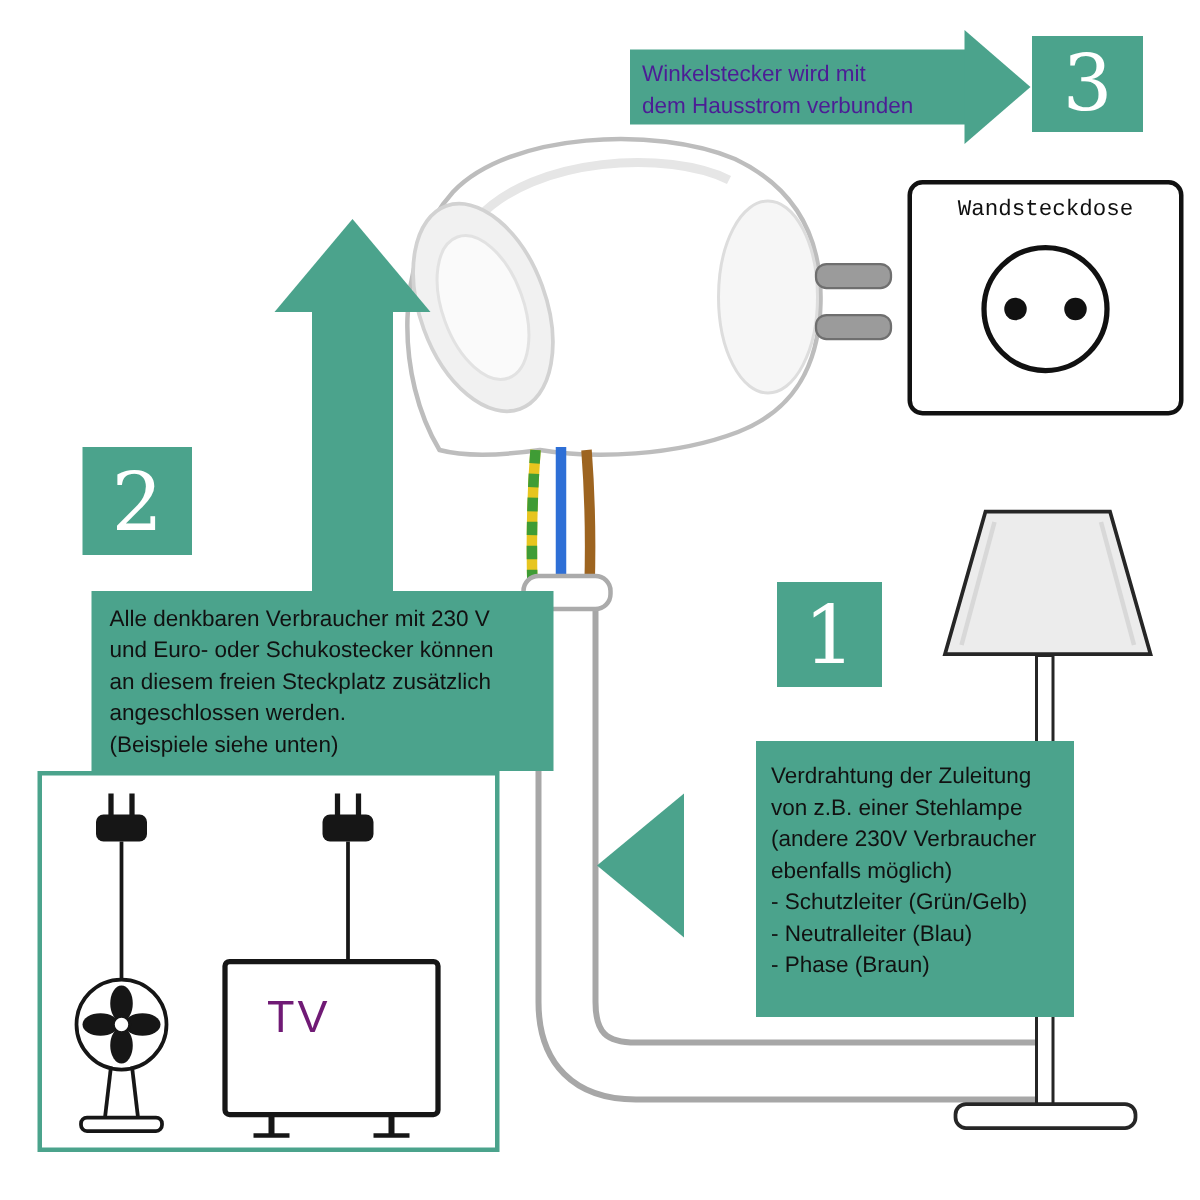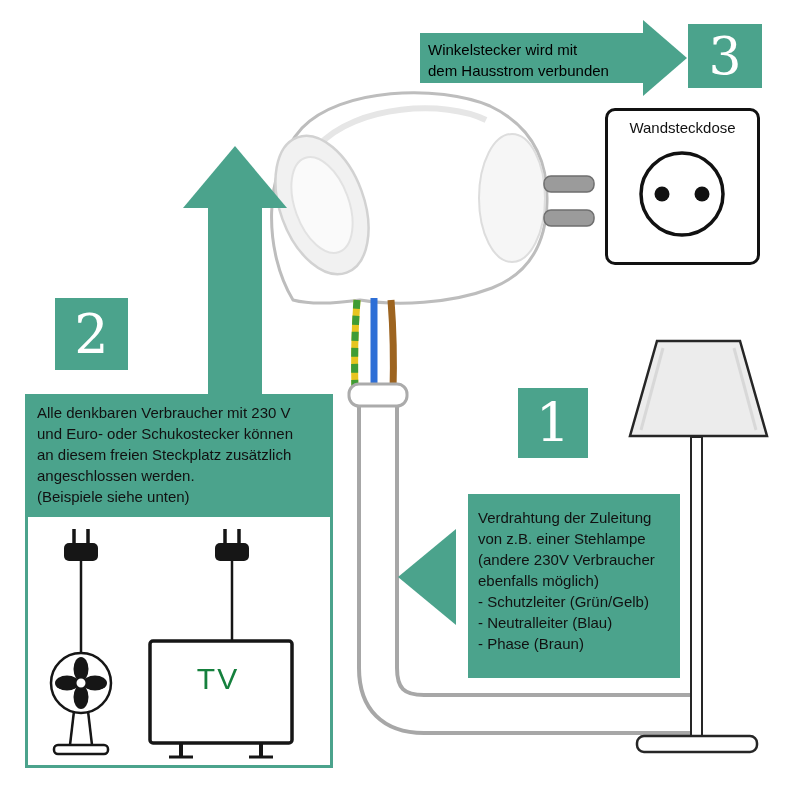--- a/index.html
+++ b/index.html
@@ -10,50 +10,50 @@
   .abs{position:absolute;box-sizing:border-box;}
   .illustration{position:absolute;left:0;top:0;width:800px;height:800px;z-index:1;}
   .teal{background:var(--teal,#4ba38c);}
   .num{
     z-index:3;display:flex;align-items:center;justify-content:center;
     color:#fff;font-family:"DejaVu Serif", serif;font-weight:400;
   }
   .multiline{white-space:pre-line;}
   .arrow-shaft{z-index:2;}
   .arrow-text{
-    padding:6px 8px;font-size:15px;line-height:1.42;color:#000000;
+    padding:6px 8px;font-size:15px;line-height:1.42;color:#4c1d95;
   }
   .tri{width:0;height:0;z-index:2;}
   .tri-right{
     border-top:38px solid transparent;border-bottom:38px solid transparent;
     border-left:44px solid var(--teal,#4ba38c);
   }
   .tri-up{
     border-left:52px solid transparent;border-right:52px solid transparent;
     border-bottom:62px solid var(--teal,#4ba38c);
   }
   .tri-left{
     border-top:48px solid transparent;border-bottom:48px solid transparent;
     border-right:58px solid var(--teal,#4ba38c);
   }
   .textbox{
-    z-index:2;color:#111;font-size:15px;line-height:1.4;
+    z-index:2;color:#111;font-size:15px;line-height:1.4;margin-left:36px;
   }
   .socket-box{
     z-index:2;background:#fff;border:3px solid #111;border-radius:10px;
     display:flex;flex-direction:column;align-items:center;
   }
   .socket-label{font-size:15px;margin-top:8px;color:#111;}
   .examples-box{
     z-index:2;background:#fff;border:3px solid var(--teal,#4ba38c);
   }
   .examples-box svg{position:absolute;left:0;top:0;}
   .tv-label{
-    position:absolute;z-index:3;text-align:center;
-    font-size:30px;letter-spacing:2px;color:#15803d;
+    position:absolute;z-index:3;text-align:left;
+    font-size:30px;letter-spacing:2px;color:#701a75;
   }
   .wire-gn{stroke:var(--wire_yellow,#e7c51f);}
   .wire-gn-dash{stroke:var(--wire_green,#3f9c35);}
   .wire-bu{stroke:var(--wire_blue,#2e6fd6);}
   .wire-bn{stroke:var(--wire_brown,#9d6420);}
 </style>
 </head>
 <body>
 
 <div class="canvas">
@@ -98,21 +98,21 @@
     <rect x="349" y="384" width="58" height="22" rx="10" fill="#ffffff" stroke="#ababab" stroke-width="3"></rect>
   </svg>
 
   <div class="abs arrow-shaft teal" style="left:420px;top:33px;width:224px;height:50px;">
     <div class="arrow-text multiline">Winkelstecker wird mit
 dem Hausstrom verbunden</div>
   </div>
   <div class="abs tri tri-right" style="left:643px;top:20px;"></div>
   <div class="abs num teal" style="left:688px;top:24px;width:74px;height:64px;font-size:52px;">3</div>
 
-  <div class="abs socket-box" style="left:605px;top:108px;width:155px;height:157px;">
+  <div class="abs socket-box" style="left:605px;top:120px;width:184px;height:157px;font-family:Liberation Mono, monospace;">
     <div class="socket-label">Wandsteckdose</div>
     <svg width="161" height="120" viewBox="0 0 161 120">
       <circle cx="80" cy="58" r="41" fill="#ffffff" stroke="#111111" stroke-width="3.5"></circle>
       <circle cx="60" cy="58" r="7.5" fill="#111111"></circle>
       <circle cx="100" cy="58" r="7.5" fill="#111111"></circle>
     </svg>
   </div>
 
   <div class="abs num teal" style="left:55px;top:298px;width:73px;height:72px;font-size:54px;">2</div>
   <div class="abs tri tri-up" style="left:183px;top:146px;"></div>

